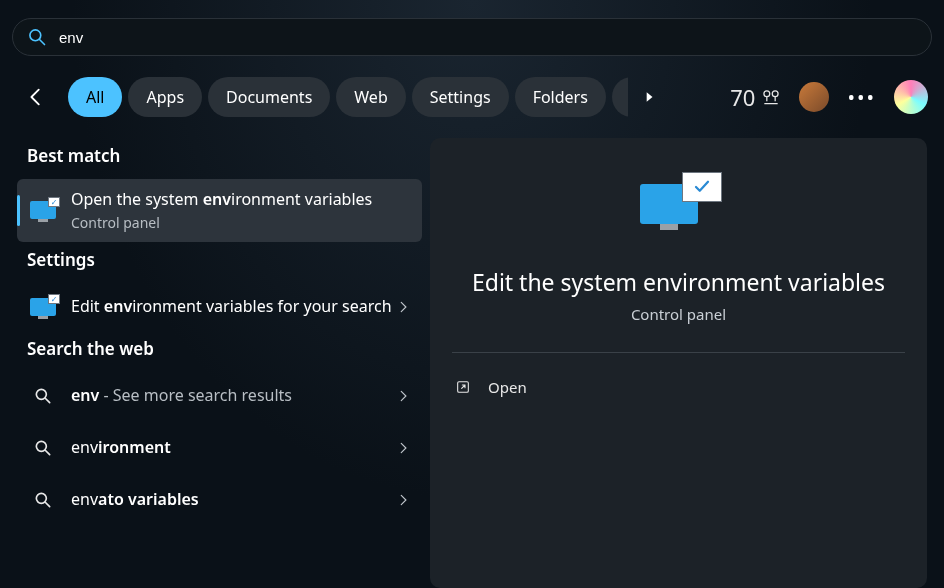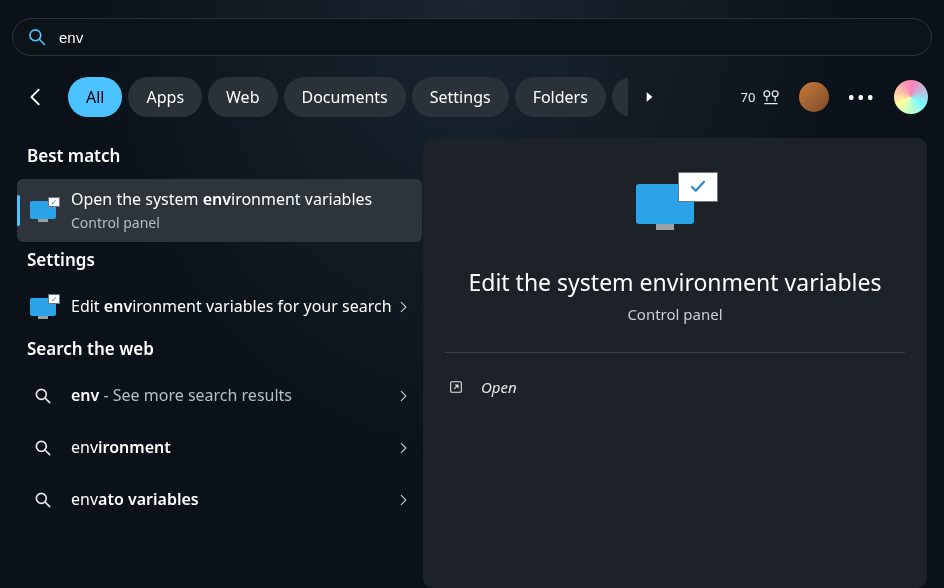--- a/index.html
+++ b/index.html
@@ -61,31 +61,31 @@
   .filter-scroll { display:flex; gap:6px; overflow:hidden; max-width: 560px; }
   .scroll-indicator {
     width: 30px; height: 40px;
     display:flex; align-items:center; justify-content:center;
     color:#fff;
   }
   .right-icons {
     margin-left: auto;
     display:flex; align-items:center; gap: 18px;
   }
-  .points { display:flex; align-items:center; gap:6px; font-size:13px; color:#e8e8e8;text-align:center;}
+  .points { display:flex; align-items:center; gap:6px; font-size:22px; color:#e8e8e8;text-align:center;}
   .avatar { width:30px; height:30px; border-radius:50%; background: linear-gradient(135deg,#c97a3a,#7a4a2a); }
   .more-btn { color:#fff; font-size:20px; letter-spacing:2px; }
   .copilot {
     width: 34px; height: 34px; border-radius:50%;
     background: conic-gradient(from 0deg, #ff7eb9, #7afcff, #feff9c, #ff7eb9);
   }
   .content {
     position:absolute;
     top: 138px; left: 17px; right: 17px; bottom: 0;
-    display:flex; gap: 1px;
+    display:flex; gap: 8px;
   }
   .left-pane { width: 405px; }
   .right-pane {
     flex: 1;
     background: #1c2228;
     border-radius: 10px;
     padding: 38px 22px 22px 22px;
     display:flex; flex-direction:column; align-items:center;
   }
   .section-title { font-size: 17px; font-weight:600; margin: 6px 10px 12px 10px; }
@@ -119,21 +119,20 @@
   .detail-title { font-size: 23px; font-weight:400; text-align:center; margin-bottom:6px; color:#fff;}
   .detail-sub { font-size: 15px; color:#c9cfd5; margin-bottom: 28px;}
   .divider { width: 100%; height:1px; background:#3a4148; margin-bottom: 18px;}
   .action-row {
     width:100%;
     display:flex; align-items:center; gap: 16px;
     padding: 6px 2px;
     cursor:pointer;
     color:#e8e8e8;
     font-size:15px;
-    font-style:italic;
   }
   .action-row .aicon { width:18px; height:18px; display:flex;align-items:center;justify-content:center;}
   .monitor-sm { position:relative; width:26px; height:18px; background:#2aa3e8; border-radius:2px;}
   .monitor-sm::after{content:"";position:absolute;left:50%;transform:translateX(-50%);top:18px;width:10px;height:3px;background:#9aa0a6;}
   .chk-sm{position:absolute;right:-4px;top:-4px;width:12px;height:10px;background:#fff;border:1px solid #6d7680;font-size:8px;color:#2a8ad4;line-height:8px;text-align:center;}
   svg { display:block; }
 </style>
 </head>
 <body>
 
@@ -149,22 +148,22 @@
 
 <div class="filter-row">
   <div class="back-btn">
     <svg width="22" height="22" viewBox="0 0 24 24">
         <path d="M15 4l-8 8 8 8" fill="none" stroke="#fff" stroke-width="2" stroke-linecap="round" stroke-linejoin="round"></path>
       </svg>
   </div>
   <div class="filter-scroll">
     <div class="pill active">All</div>
     <div class="pill">Apps</div>
+    <div class="pill">Documents</div>
     <div class="pill">Web</div>
-    <div class="pill">Documents</div>
     <div class="pill">Settings</div>
     <div class="pill">Folders</div>
     <div class="pill">Photos</div>
   </div>
   <div class="scroll-indicator">
     <svg width="14" height="14" viewBox="0 0 24 24">
         <path d="M8 4l10 8-10 8z" fill="#fff"></path>
       </svg>
   </div>
   <div class="right-icons">

